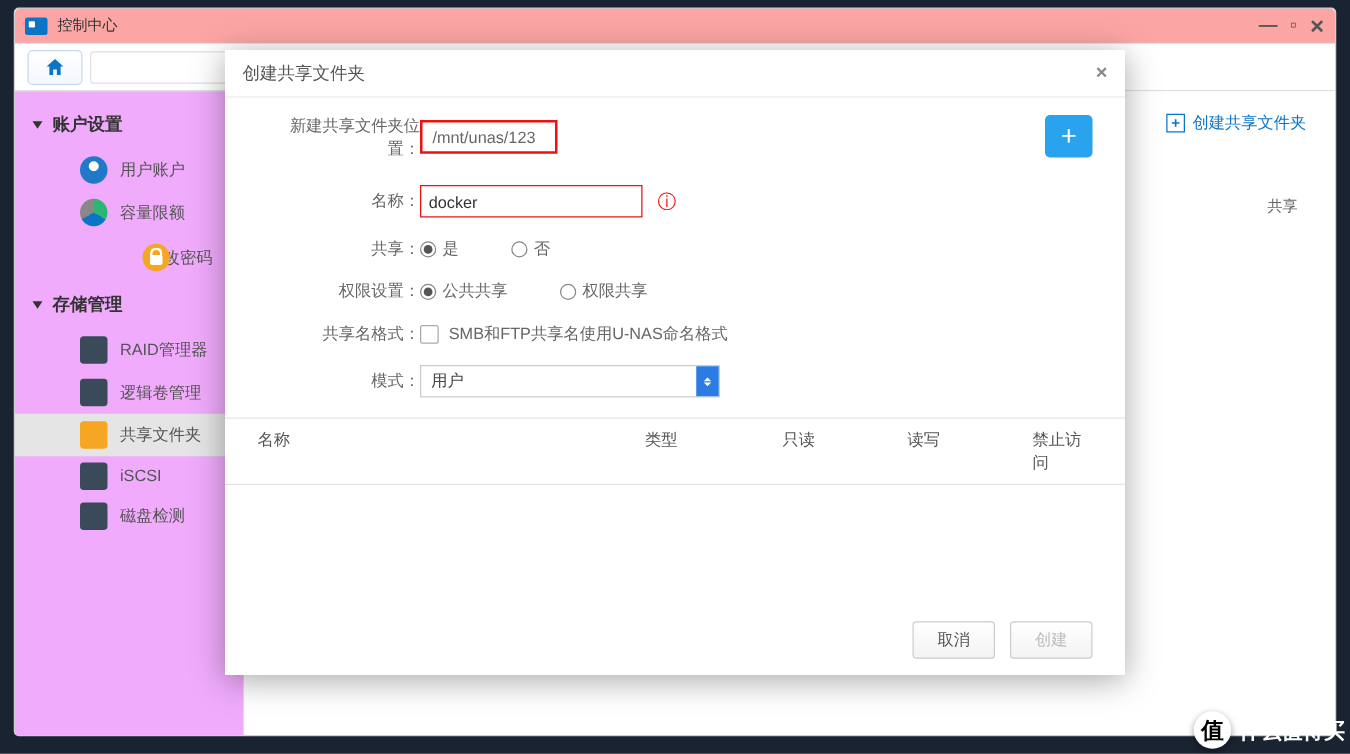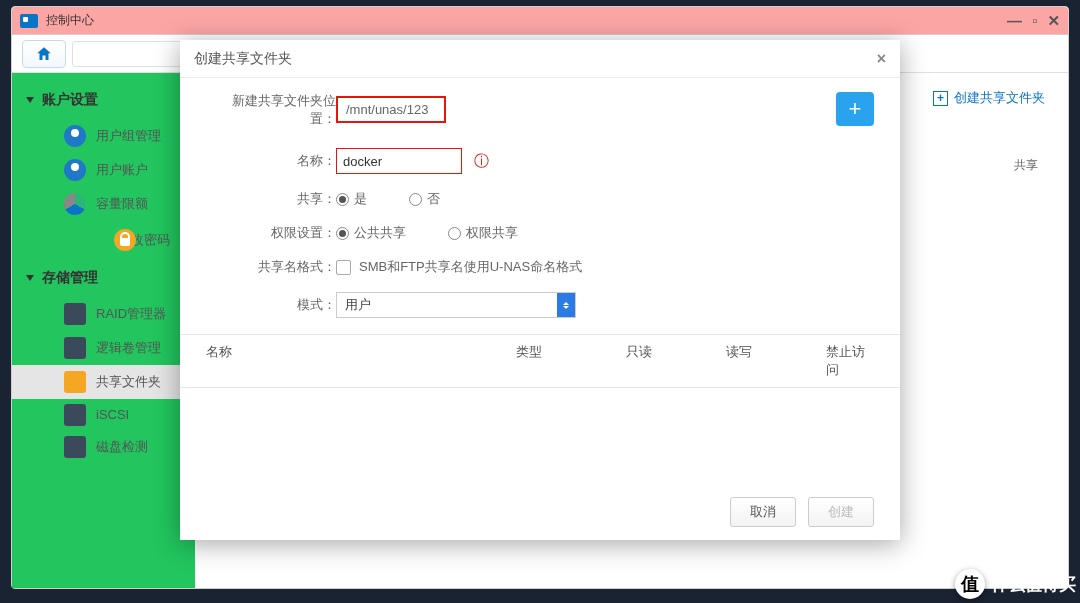--- a/index.html
+++ b/index.html
@@ -62,21 +62,21 @@
     .search-box {
       flex: 0 0 190px; height: 26px;
       border: 1px solid #e0e0e0;
       border-radius: 3px;
       background: #fff;
     }
     
     .content { flex:1; display:flex; }
     
     .sidebar {
-      width: 183px; background: #22c55e;
+      width: 183px; background: #f0abfc;
       padding-top: 8px;
     }
     .section-header {
       display: flex; align-items: center;
       padding: 10px 10px 10px 14px;
       font-size: 14px; font-weight: bold; color:#333;
     }
     .section-header::before {
       content: ""; display:inline-block;
       border-top: 6px solid #333;
@@ -145,21 +145,21 @@
     .add-folder-btn {
       margin-left:auto;
       width: 38px; height: 34px;
       background:#2aa3ef;
       border-radius: 4px;
       display:flex;align-items:center;justify-content:center;
       color:#fff; font-size:22px; font-weight:300;
       cursor:pointer;
     }
     .text-input {
-      width: 126px; height:26px;
+      width: 178px; height:26px;
       border:1px solid #e11;
       padding: 0 6px; font-size:13px; color:#333;
       outline:none;
     }
     .err-icon { color:#e11; font-size:15px; }
     
     .radio { display:inline-flex; align-items:center; gap:5px; color:#666; font-size:13px; margin-right: 30px; }
     .radio-dot {
       width:13px; height:13px; border:1px solid #888; border-radius:50%;
       display:inline-flex; align-items:center; justify-content:center;
@@ -246,24 +246,20 @@
           </svg>
       </div>
       <div class="search-box"></div>
     </div>
 
     <div class="content">
       <div class="sidebar">
         <div class="section-header">账户设置</div>
         <div class="nav-item">
             <span class="ic ic-user"></span>
-            <span class="label">用户组管理</span>
-          </div>
-        <div class="nav-item">
-            <span class="ic ic-user"></span>
             <span class="label">用户账户</span>
           </div>
         <div class="nav-item">
             <span class="ic ic-quota"></span>
             <span class="label">容量限额</span>
           </div>
         <div class="nav-item">
             <span class="ic ic-lock"></span>
             <span class="label">修改密码</span>
           </div>

